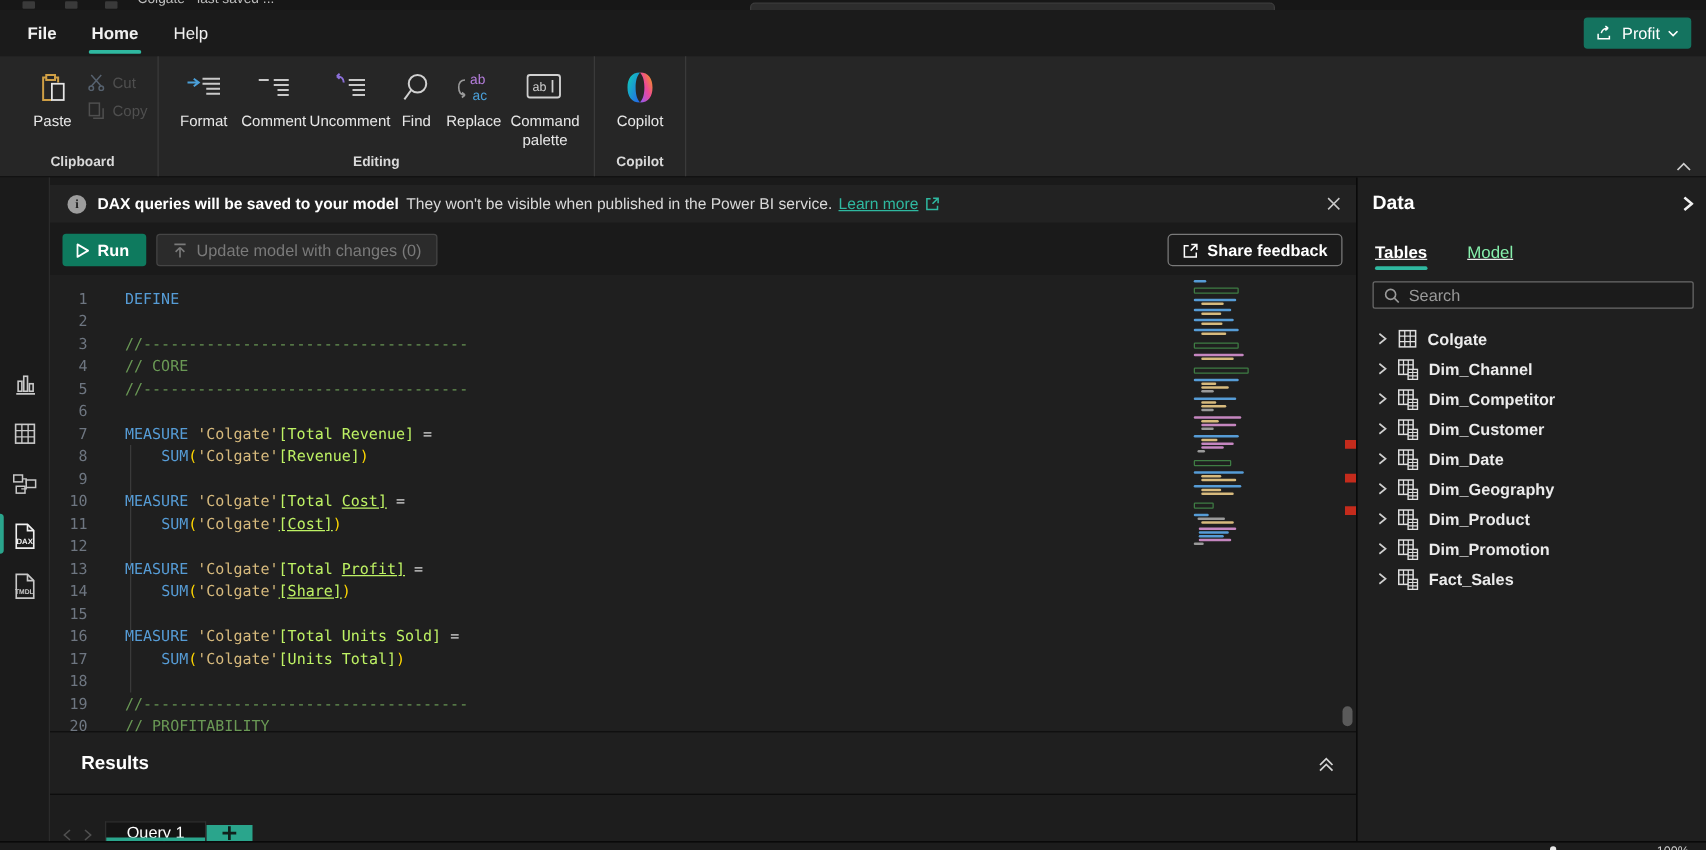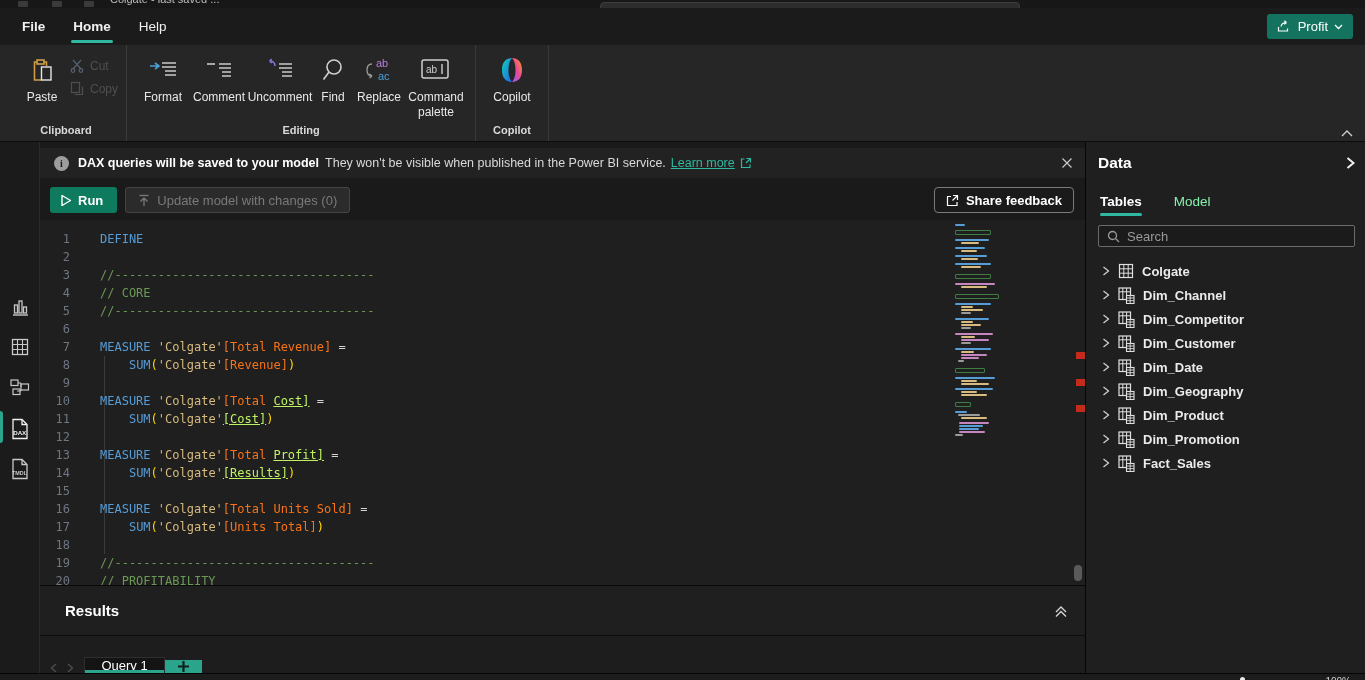--- a/index.html
+++ b/index.html
@@ -59,21 +59,21 @@
     display:flex; align-items:center; gap:7px; padding:0 12px; font-size:13px; color:#7a7a7a; }
   .feedback-btn { position:absolute; right:11px; top:0; height:26px; border:1px solid #7a7a7a; border-radius:4px;
     display:flex; align-items:center; gap:7px; padding:0 11px; font-size:13px; font-weight:700; color:#fff; }
 
   
   .editor { height:365px; margin-top:7px; background:#1f1f1f; position:relative; overflow:hidden;
     font-family:"DejaVu Sans Mono", monospace; }
   .code-scroll { position:absolute; inset:0; padding-top:10px; }
   .code-line { height:18px; line-height:18px; font-size:12px; white-space:pre; position:relative; padding-left:60px; color:#d4d4d4; }
   .code-line .ln { position:absolute; left:0; top:0; width:30px; text-align:right; color:#6e7681; }
-  .tok-kw{color:#569CD6;} .tok-str{color:#D7BA7D;} .tok-col{color:#f97316;margin-top:36px;} .tok-ycol{color:#bef264;text-decoration:underline;}
+  .tok-kw{color:#569CD6;} .tok-str{color:#D7BA7D;} .tok-col{color:#bef264;margin-top:36px;} .tok-ycol{color:#bef264;text-decoration:underline;}
   .tok-par{color:#FFD700;} .tok-op{color:#d4d4d4;} .tok-com{color:#6A9955;} .tok-pl{color:#d4d4d4;}
   .indent-guide { position:absolute; left:64px; top:136px; height:198px; width:1px; background:#3a3a3a; }
   .minimap { position:absolute; left:915px; top:4px; width:58px; }
   .mm-row { height:2px; margin-bottom:1px; border-radius:1px; }
   .mm-box { height:5px; border:1px solid #3f7d44; background:transparent !important; }
   .err-mark { position:absolute; left:1036px; width:10px; height:7px; background:#c42b1c; }
   .vscroll { position:absolute; left:1034px; top:345px; width:8px; height:16px; background:#5a5a5a; border-radius:4px; }
   .editor-bottom-line { height:1px; background:#0a0a0a; }
 
   
@@ -86,21 +86,21 @@
   .qtab { width:81px; background:#141414; border:1px solid #2e2e2e; border-bottom:none; display:flex; align-items:center;
     justify-content:center; font-size:13px; color:#fff; position:relative; }
   .qtab::after { content:""; position:absolute; left:0; right:0; bottom:0; height:3px; background:#2aa58c; }
   .plus-btn { width:37px; background:#2aa58c; display:flex; align-items:center; justify-content:center; }
 
   
   .datapanel { width:280px; background:#1f1f1f; border-left:1px solid #050505; padding:12px 10px 0 12px; position:relative; }
   .dp-header { display:flex; align-items:center; }
   .dp-header .title { font-size:15.5px; font-weight:700; color:#fff; }
   .dp-header .spacer { flex:1; }
-  .dp-tabs { display:flex; gap:32px; margin:22px 0 0 2px; }
+  .dp-tabs { display:flex; gap:32px; margin:22px 0 0 2px;text-decoration:underline; }
   .dp-tab { font-size:13.5px; color:#86efac; padding-bottom:7px; position:relative; }
   .dp-tab.selected { color:#fff; font-weight:700; }
   .dp-tab.selected::after { content:""; position:absolute; left:0; right:0; bottom:0; height:3px; background:#2fb8a0; border-radius:2px; }
   .dp-search { margin-top:9px; height:22px; border:1px solid #6b6b6b; border-radius:2px; background:#1b1b1b;
     display:flex; align-items:center; gap:7px; padding:0 8px; }
   .dp-search input { background:transparent; border:none; outline:none; color:#cfcfcf; font-size:13px; width:100%;
     font-family:"Liberation Sans", sans-serif; }
   .dp-search input::placeholder { color:#9a9a9a; }
   .tbl-list { margin-top:12px; }
   .tbl-row { height:24px; display:flex; align-items:center; gap:8px; padding-left:4px; }
@@ -380,21 +380,21 @@
           <div class="code-line"><span class="ln">4</span><span class="tok-com">// CORE</span></div>
           <div class="code-line"><span class="ln">5</span><span class="tok-com">//------------------------------------</span></div>
           <div class="code-line"><span class="ln">6</span></div>
           <div class="code-line"><span class="ln">7</span><span class="tok-kw">MEASURE</span><span class="tok-pl"> </span><span class="tok-str">'Colgate'</span><span class="tok-col">[Total Revenue]</span><span class="tok-pl"> </span><span class="tok-op">=</span></div>
           <div class="code-line"><span class="ln">8</span><span class="tok-pl">    </span><span class="tok-kw">SUM</span><span class="tok-par">(</span><span class="tok-str">'Colgate'</span><span class="tok-col">[Revenue]</span><span class="tok-par">)</span></div>
           <div class="code-line"><span class="ln">9</span></div>
           <div class="code-line"><span class="ln">10</span><span class="tok-kw">MEASURE</span><span class="tok-pl"> </span><span class="tok-str">'Colgate'</span><span class="tok-col">[Total </span><span class="tok-ycol">Cost]</span><span class="tok-pl"> </span><span class="tok-op">=</span></div>
           <div class="code-line"><span class="ln">11</span><span class="tok-pl">    </span><span class="tok-kw">SUM</span><span class="tok-par">(</span><span class="tok-str">'Colgate'</span><span class="tok-ycol">[Cost]</span><span class="tok-par">)</span></div>
           <div class="code-line"><span class="ln">12</span></div>
           <div class="code-line"><span class="ln">13</span><span class="tok-kw">MEASURE</span><span class="tok-pl"> </span><span class="tok-str">'Colgate'</span><span class="tok-col">[Total </span><span class="tok-ycol">Profit]</span><span class="tok-pl"> </span><span class="tok-op">=</span></div>
-          <div class="code-line"><span class="ln">14</span><span class="tok-pl">    </span><span class="tok-kw">SUM</span><span class="tok-par">(</span><span class="tok-str">'Colgate'</span><span class="tok-ycol">[Results]</span><span class="tok-par">)</span></div>
+          <div class="code-line"><span class="ln">14</span><span class="tok-pl">    </span><span class="tok-kw">SUM</span><span class="tok-par">(</span><span class="tok-str">'Colgate'</span><span class="tok-ycol">[Share]</span><span class="tok-par">)</span></div>
           <div class="code-line"><span class="ln">15</span></div>
           <div class="code-line"><span class="ln">16</span><span class="tok-kw">MEASURE</span><span class="tok-pl"> </span><span class="tok-str">'Colgate'</span><span class="tok-col">[Total Units Sold]</span><span class="tok-pl"> </span><span class="tok-op">=</span></div>
           <div class="code-line"><span class="ln">17</span><span class="tok-pl">    </span><span class="tok-kw">SUM</span><span class="tok-par">(</span><span class="tok-str">'Colgate'</span><span class="tok-col">[Units Total]</span><span class="tok-par">)</span></div>
           <div class="code-line"><span class="ln">18</span></div>
           <div class="code-line"><span class="ln">19</span><span class="tok-com">//------------------------------------</span></div>
           <div class="code-line"><span class="ln">20</span><span class="tok-com">// PROFITABILITY</span></div>
         </div>
       <div class="minimap" id="minimap">
           <div class="mm-row" style="width: 10px; margin-left: 0px; background: rgb(86, 156, 214);"></div>
           <div class="mm-row mm-box" style="width: 36px; margin-left: 0px; margin-top: 4px;"></div>

